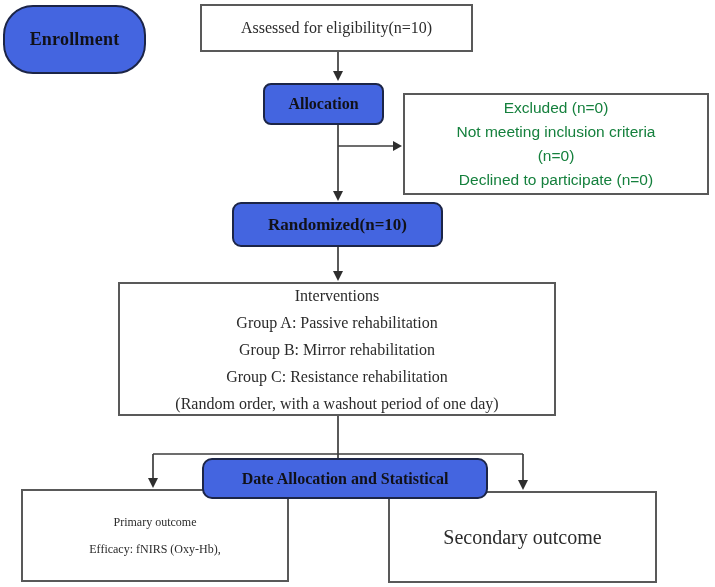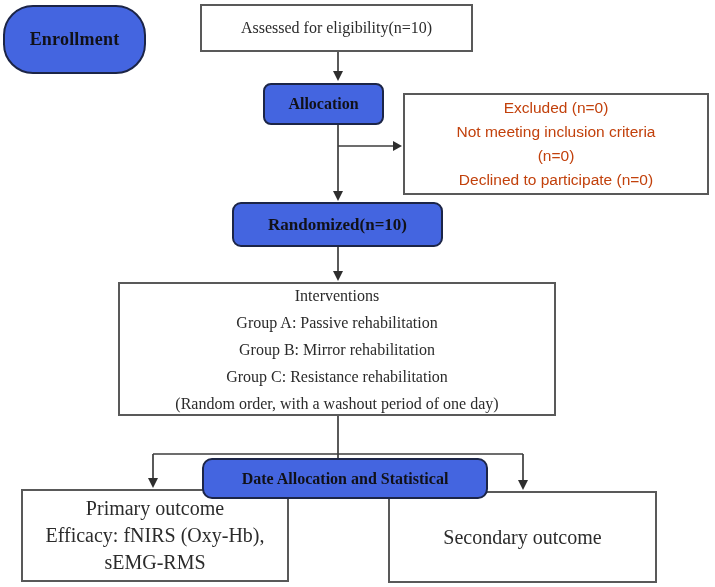--- a/index.html
+++ b/index.html
@@ -41,25 +41,25 @@
   }
   .stadium { border-radius: 30px; }
 
   .serif-text { font-family: "Liberation Serif", serif; }
   .sans-text  { font-family: "Liberation Sans", sans-serif; }
 
   
   .enrollment   { left: 3px;   top: 5px;   width: 143px; height: 69px;  font-size: 18px; letter-spacing: .2px; }
   .assessed     { left: 200px; top: 4px;   width: 273px; height: 48px;  font-size: 16px; }
   .allocation   { left: 263px; top: 83px;  width: 121px; height: 42px;  font-size: 16px; border-radius: 8px; }
-  .excluded     { left: 403px; top: 93px;  width: 306px; height: 102px; font-size: 15.5px; line-height: 24px; color:#c2410c; }
+  .excluded     { left: 403px; top: 93px;  width: 306px; height: 102px; font-size: 15.5px; line-height: 24px; color:#15803d; }
   .randomized   { left: 232px; top: 202px; width: 211px; height: 45px;  font-size: 17px; border-radius: 9px; }
   .interventions{ left: 118px; top: 282px; width: 438px; height: 134px; font-size: 16px; line-height: 27px; text-align: right; }
   .dcs          { left: 202px; top: 458px; width: 286px; height: 41px;  font-size: 16px; border-radius: 10px; }
-  .primary      { left: 21px;  top: 489px; width: 268px; height: 93px;  font-size: 20px; line-height: 27px; justify-content: center; }
+  .primary      { left: 21px;  top: 489px; width: 268px; height: 93px;  font-size: 12px; line-height: 27px; justify-content: center; }
   .secondary    { left: 388px; top: 491px; width: 269px; height: 92px;  font-size: 20px; line-height: 27px; text-align: right; }
 
   .flow-line { stroke: #3d3d3d; stroke-width: 1.7; fill: none; }
   .flow-head { fill: #2e2e2e; stroke: none; }
 </style>
 </head>
 <body>
 
 <div class="canvas">
 
@@ -128,21 +128,20 @@
     <div>Interventions</div>
     <div>Group A: Passive rehabilitation</div>
     <div>Group B: Mirror rehabilitation</div>
     <div>Group C: Resistance rehabilitation</div>
     <div>(Random order, with a washout period of one day)</div>
   </div>
 
   <div class="node white primary serif-text">
     <div>Primary outcome</div>
     <div>Efficacy: fNIRS (Oxy-Hb),</div>
-    <div>sEMG-RMS</div>
   </div>
 
   <div class="node white secondary serif-text">
     <div>Secondary outcome</div>
   </div>
 
   <div class="node blue dcs serif-text">
     <span>Date Allocation and Statistical</span>
   </div>
 

